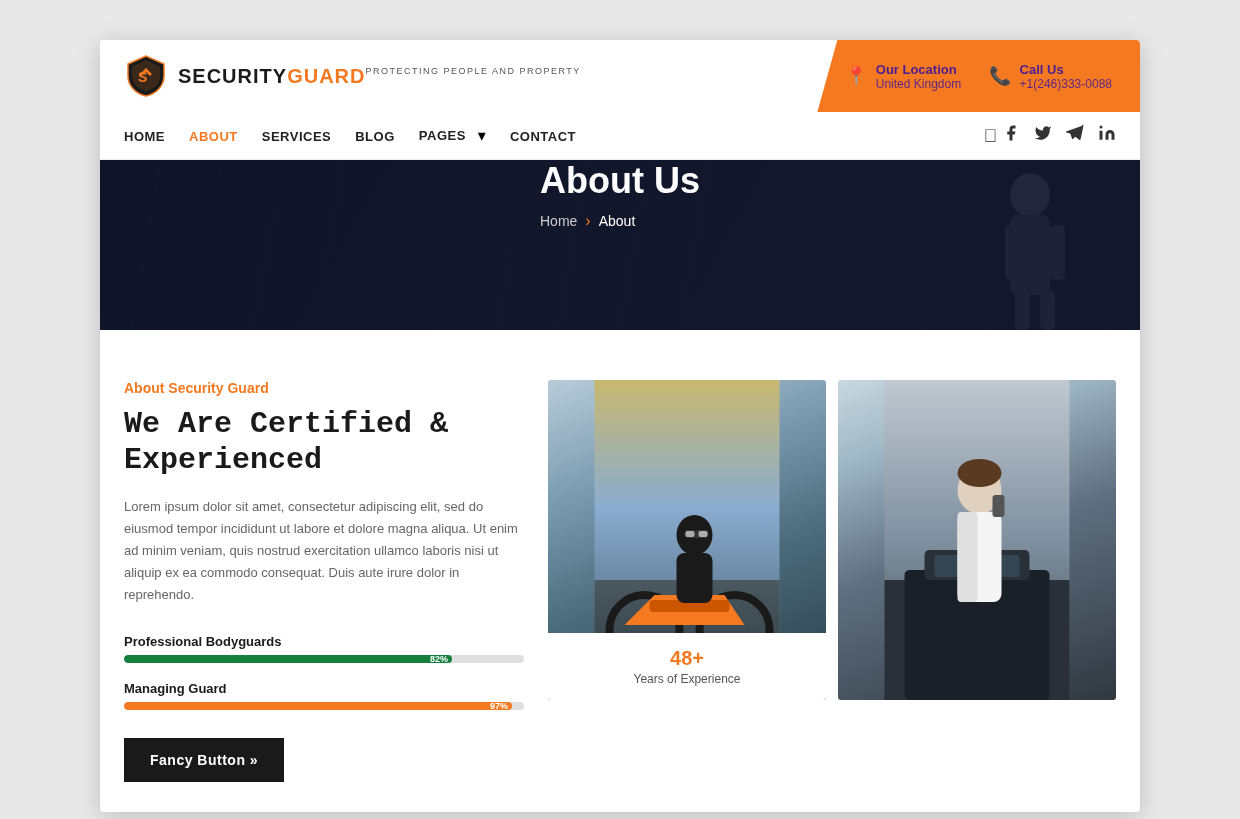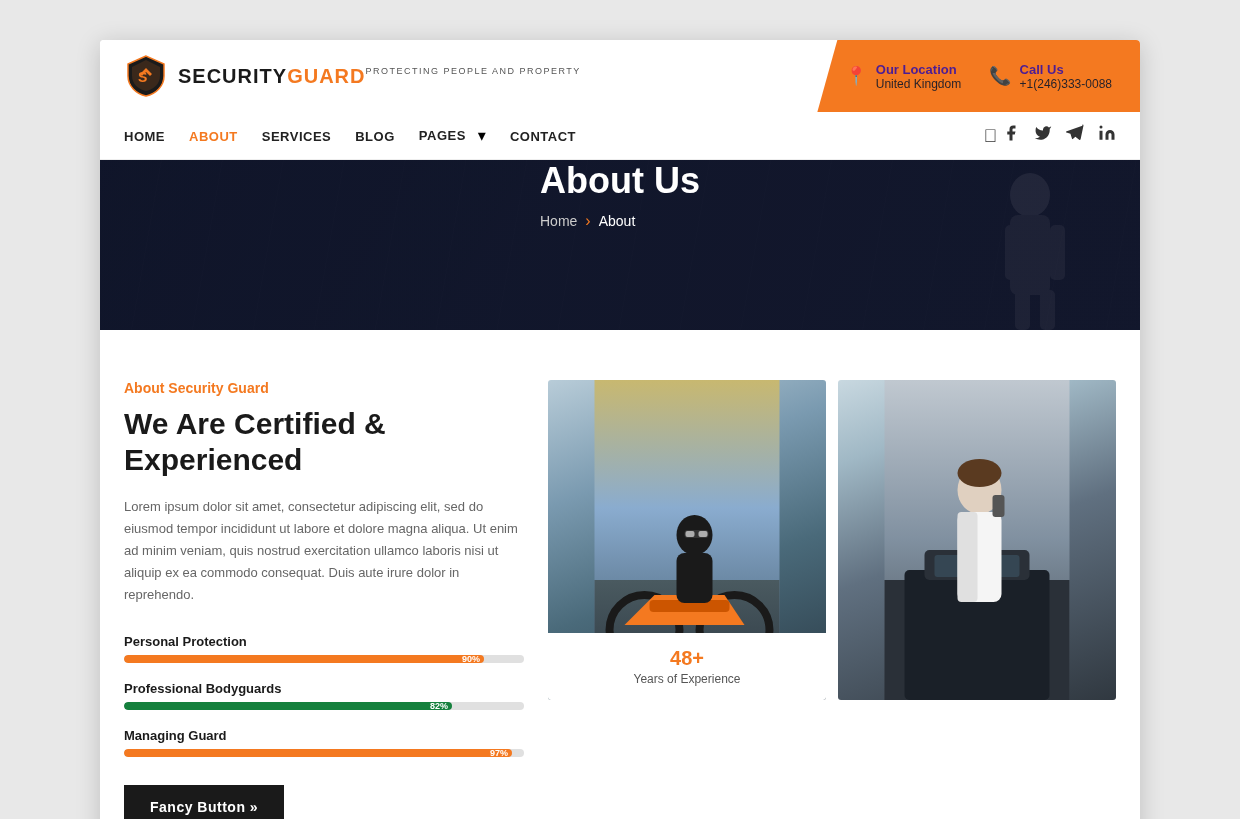--- a/index.html
+++ b/index.html
@@ -74,21 +74,21 @@
     .contact-item .icon {
       font-size: 18px;
     }
     .contact-info .label {
       font-size: 13px;
       font-weight: 700;
       color: #4c1d95;
     }
     .contact-info .value {
       font-size: 12px;
-      color: #0f172a;
+      color: #4c1d95;
       opacity: 0.9;
     }
 
     
     .navbar {
       display: flex;
       align-items: center;
       justify-content: space-between;
       padding: 0 24px;
       background: #fff;
@@ -190,20 +190,21 @@
       font-size: 14px;
       font-weight: 600;
       margin-bottom: 10px;
     }
     .section-title {
       font-size: 30px;
       font-weight: 900;
       color: #1a1a1a;
       line-height: 1.2;
       margin-bottom: 18px;
+      font-family: Liberation Mono, monospace;
     }
     .section-desc {
       font-size: 13px;
       color: #666;
       line-height: 1.7;
       margin-bottom: 28px;
     }
 
     
     .skill-item {
@@ -405,30 +406,20 @@
   </div>
 
   <div class="main-content">
 
     <div class="left-column">
       <div class="section-label">About Security Guard</div>
       <h2 class="section-title">We Are Certified &amp; Experienced</h2>
       <p class="section-desc">Lorem ipsum dolor sit amet, consectetur adipiscing elit, sed do eiusmod tempor incididunt ut labore et dolore magna aliqua. Ut enim ad minim veniam, quis nostrud exercitation ullamco laboris nisi ut aliquip ex ea commodo consequat. Duis aute irure dolor in reprehendo.</p>
 
       
-      <div class="skill-item">
-        <div class="skill-header">
-          <span class="skill-name">Personal Protection</span>
-        </div>
-        <div class="progress-track">
-          <div class="progress-fill" style="width:90%">
-            <span class="progress-label">90%</span>
-          </div>
-        </div>
-      </div>
 
       <div class="skill-item">
         <div class="skill-header">
           <span class="skill-name">Professional Bodyguards</span>
         </div>
         <div class="progress-track">
           <div class="progress-fill dark" style="width:82%">
             <span class="progress-label">82%</span>
           </div>
         </div>

